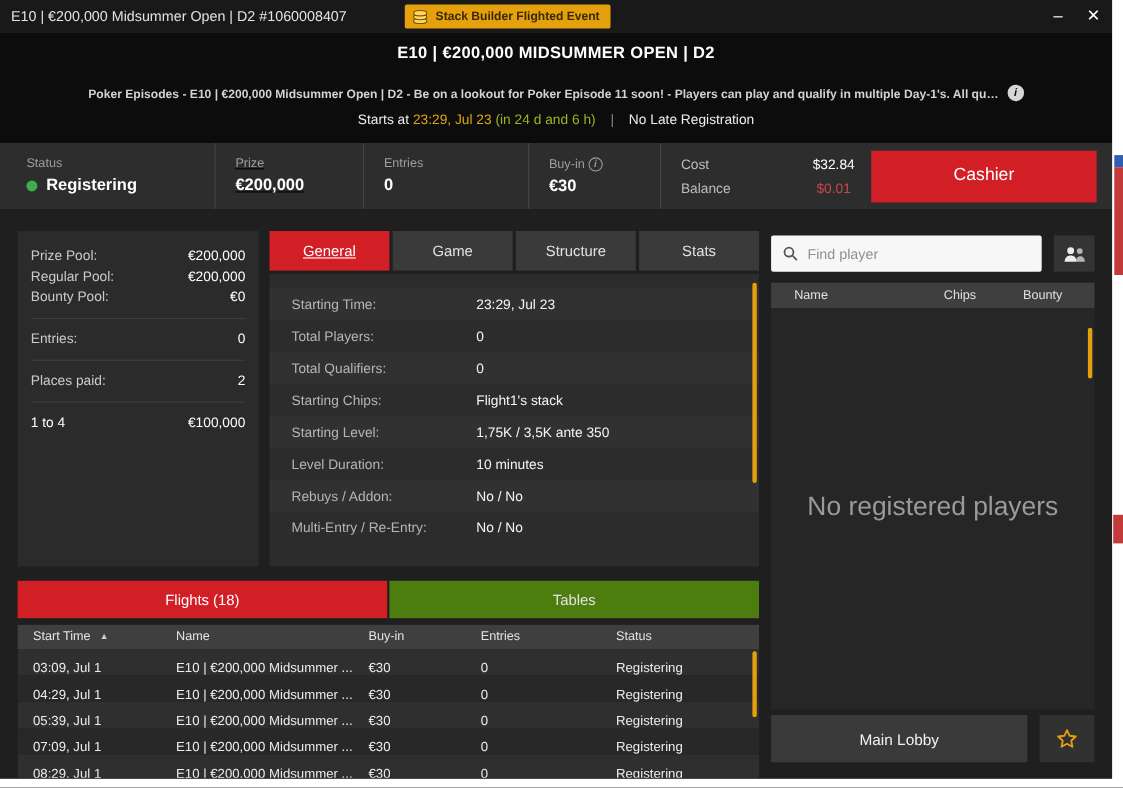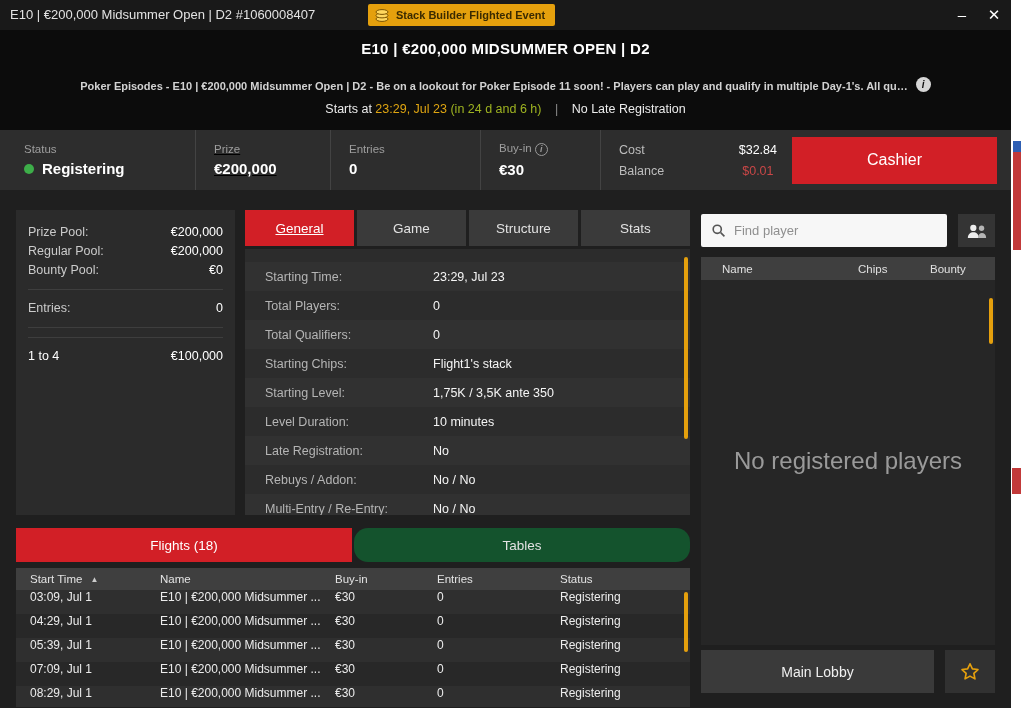--- a/index.html
+++ b/index.html
@@ -86,27 +86,27 @@
   .main-lobby { position: absolute; left: 701px; top: 650px; width: 233px; height: 43px; background: #3a3a3a;
                 color: #f0f0f0; font-size: 14px; border: none; cursor: pointer; font-family: inherit; }
   .star-btn { position: absolute; left: 945px; top: 650px; width: 50px; height: 43px; background: #313131;
               display: flex; align-items: center; justify-content: center; cursor: pointer; border: none; }
 
   
   .flights-tab { position: absolute; left: 16px; top: 528px; width: 336px; height: 34px; }
   .tables-tab { position: absolute; left: 354px; top: 528px; width: 336px; height: 34px; }
   .btab { width: 100%; height: 100%; display: flex; align-items: center; justify-content: center; font-size: 13.5px; cursor: pointer; }
   .btab.active { background: var(--accent-red); color: #ffffff; }
-  .btab.inactive { background: #14532d; color: #e2e2e2; border-radius: 14px; }
+  .btab.inactive { background: #4d7c0f; color: #e2e2e2; }
   .flights-header { position: absolute; left: 16px; top: 568px; width: 674px; height: 22px; background: #3f3f3f;
                     display: flex; align-items: center; font-size: 11.5px; color: #e3e3e3; }
   .fc1 { width: 144px; padding-left: 14px; } .fc2 { width: 175px; } .fc3 { width: 102px; } .fc4 { width: 123px; } .fc5 { flex: 1; }
   .sort-arrow { font-size: 8px; color: #cccccc; margin-left: 5px; vertical-align: 1px; }
   .flights-rows { position: absolute; left: 16px; top: 590px; width: 674px; height: 117px; overflow: hidden; }
-  .f-row { display: flex; align-items: flex-start; height: 24px; font-size: 12px; color: #ececec; background: #282828; cursor: pointer; }
+  .f-row { display: flex; align-items: flex-end; height: 24px; font-size: 12px; color: #ececec; background: #282828; cursor: pointer; }
   .f-row:nth-child(odd) { background: #2f2f2f; }
   .f-row .fc2 { white-space: nowrap; overflow: hidden; padding-right: 10px; }
   .sb-flights { right: 2px; top: 2px; height: 60px; }
 
   
   .artifact { position: absolute; }
   .art-blue { left: 1013px; top: 141px; width: 8px; height: 11px; background: #2f5fb3; }
   .art-red1 { left: 1013px; top: 152px; width: 8px; height: 98px; background: #c23a3a; }
   .art-red2 { left: 1012px; top: 468px; width: 9px; height: 26px; background: #c23a3a; }
 </style>
@@ -192,20 +192,24 @@
     <div class="kv">
       <span class="k">Bounty Pool:</span>
       <span class="v">€0</span>
     </div>
     <div class="hr"></div>
     <div class="kv">
       <span class="k">Entries:</span>
       <span class="v">0</span>
     </div>
     <div class="hr"></div>
+    <div class="kv">
+      <span class="k">Places paid:</span>
+      <span class="v">2</span>
+    </div>
     <div class="hr"></div>
     <div class="kv">
       <span class="v">1 to 4</span>
       <span class="v">€100,000</span>
     </div>
   </div>
 
   <div class="info-tabs">
     <div class="tab active">General</div>
     <div class="tab">Game</div>
@@ -230,24 +234,20 @@
       <span class="il">Starting Chips:</span>
       <span class="iv">Flight1's stack</span>
     </div>
     <div class="info-row">
       <span class="il">Starting Level:</span>
       <span class="iv">1,75K / 3,5K ante 350</span>
     </div>
     <div class="info-row">
       <span class="il">Level Duration:</span>
       <span class="iv">10 minutes</span>
-    </div>
-    <div class="info-row">
-      <span class="il">Late Registration:</span>
-      <span class="iv">No</span>
     </div>
     <div class="info-row">
       <span class="il">Rebuys / Addon:</span>
       <span class="iv">No / No</span>
     </div>
     <div class="info-row">
       <span class="il">Multi-Entry / Re-Entry:</span>
       <span class="iv">No / No</span>
     </div>
     <div class="scrollbar sb-info"></div>

